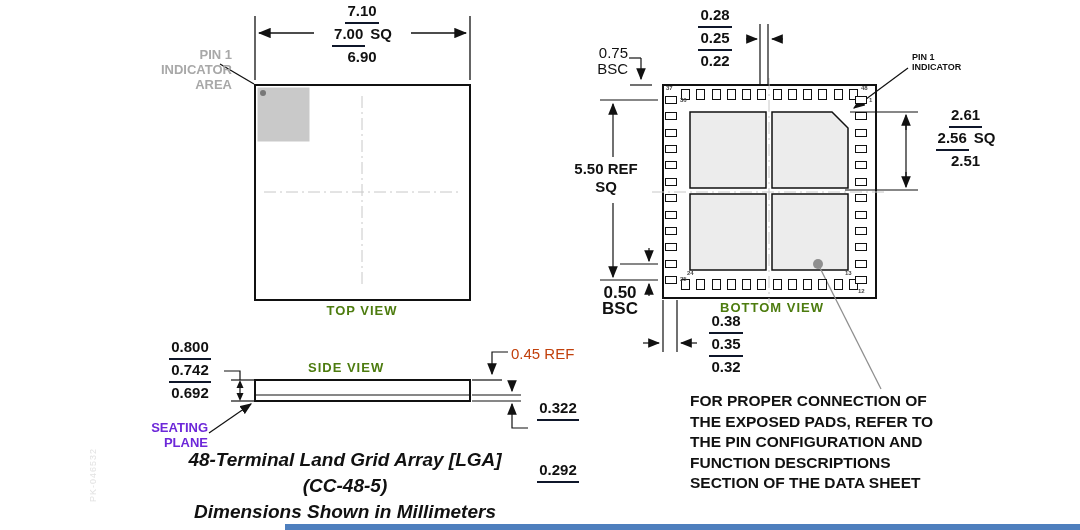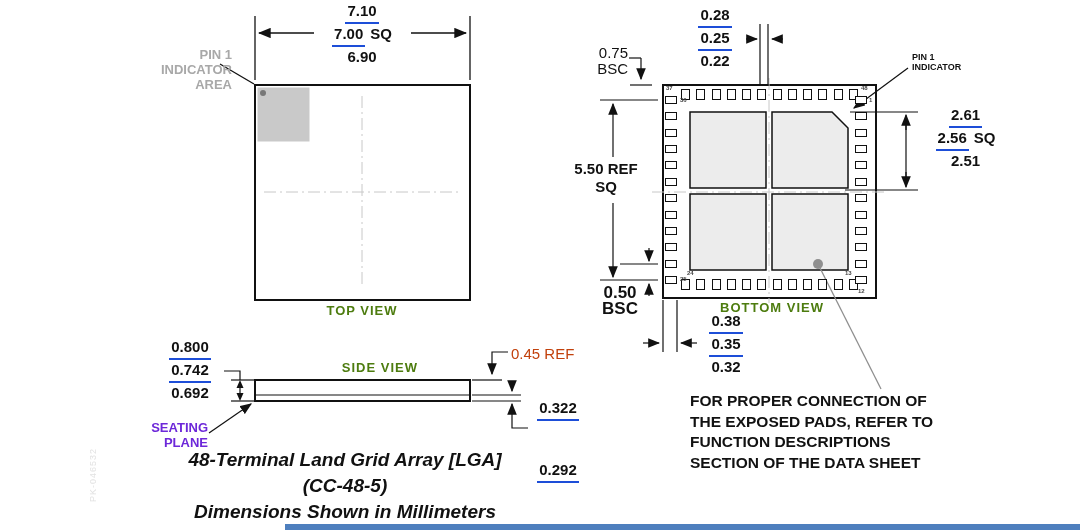--- a/index.html
+++ b/index.html
@@ -3,21 +3,21 @@
 <meta charset="utf-8">
 <style>
   html,body{margin:0;padding:0;background:#fff;}
   #canvas{position:relative;width:1080px;height:530px;background:#ffffff;overflow:hidden;
           font-family:"Liberation Sans",sans-serif;color:#111;}
   .abs{position:absolute;}
   svg.overlay{position:absolute;left:0;top:0;width:1080px;height:530px;}
   
   .dimstack{position:absolute;display:flex;flex-direction:column;align-items:center;}
   .dsrow{display:flex;align-items:baseline;gap:5px;font-weight:bold;font-size:15px;line-height:20px;}
-  .num.u{border-bottom:2px solid #1d4ed8;padding:0 2px 1px 2px;}
+  .num.u{border-bottom:2px solid #0f172a;padding:0 2px 1px 2px;}
   .num{padding:0 2px;}
   .sfx{font-weight:bold;font-size:15px;}
   
   .dimlabel{position:absolute;font-weight:normal;font-size:15px;line-height:17px;color:#c2410c;}
   .graylabel{position:absolute;font-weight:bold;font-size:13px;letter-spacing:1px;color:#4d7c0f;}
   .tinypin{position:absolute;font-size:6px;line-height:6px;color:#444;font-weight:bold;}
   
   .padrow{position:absolute;display:flex;justify-content:space-between;}
   .padcol{position:absolute;display:flex;flex-direction:column;justify-content:space-between;}
   .pad{border:1.5px solid #111;background:#fff;box-sizing:border-box;}
@@ -206,21 +206,21 @@
         <span class="num u">0.800</span>
       </div>
     <div class="dsrow">
         <span class="num u">0.742</span>
       </div>
     <div class="dsrow">
         <span class="num">0.692</span>
       </div>
   </div>
 
-  <div class="graylabel" style="left:308px;top:360px;width:110px;text-align:right;">SIDE VIEW</div>
+  <div class="graylabel" style="left:308px;top:360px;width:110px;text-align:left;">SIDE VIEW</div>
 
   <div class="abs" style="left:136px;top:420px;width:72px;text-align:right;font-weight:bold;font-size:13px;line-height:15px;color:#6d28d9;">
     <div>SEATING</div>
     <div>PLANE</div>
   </div>
 
   <div class="dimlabel" style="left:511px;top:345px;">0.45 REF</div>
 
   <div class="dimstack" style="left:528px;top:398px;width:60px;gap:39px;">
     <div class="dsrow">
@@ -298,20 +298,21 @@
   <div class="tinypin" style="left:869px;top:97px;">1</div>
   <div class="tinypin" style="left:680px;top:97px;">36</div>
   <div class="tinypin" style="left:680px;top:276px;">25</div>
   <div class="tinypin" style="left:687px;top:270px;">24</div>
   <div class="tinypin" style="left:845px;top:270px;">13</div>
   <div class="tinypin" style="left:858px;top:288px;">12</div>
 
   <div id="note-block">
     <div>FOR PROPER CONNECTION OF</div>
     <div>THE EXPOSED PADS, REFER TO</div>
+    <div>THE PIN CONFIGURATION AND</div>
     <div>FUNCTION DESCRIPTIONS</div>
     <div>SECTION OF THE DATA SHEET</div>
   </div>
 
   <div id="title-block">
     <div>48-Terminal Land Grid Array [LGA]</div>
     <div>(CC-48-5)</div>
     <div>Dimensions Shown in Millimeters</div>
   </div>
 

